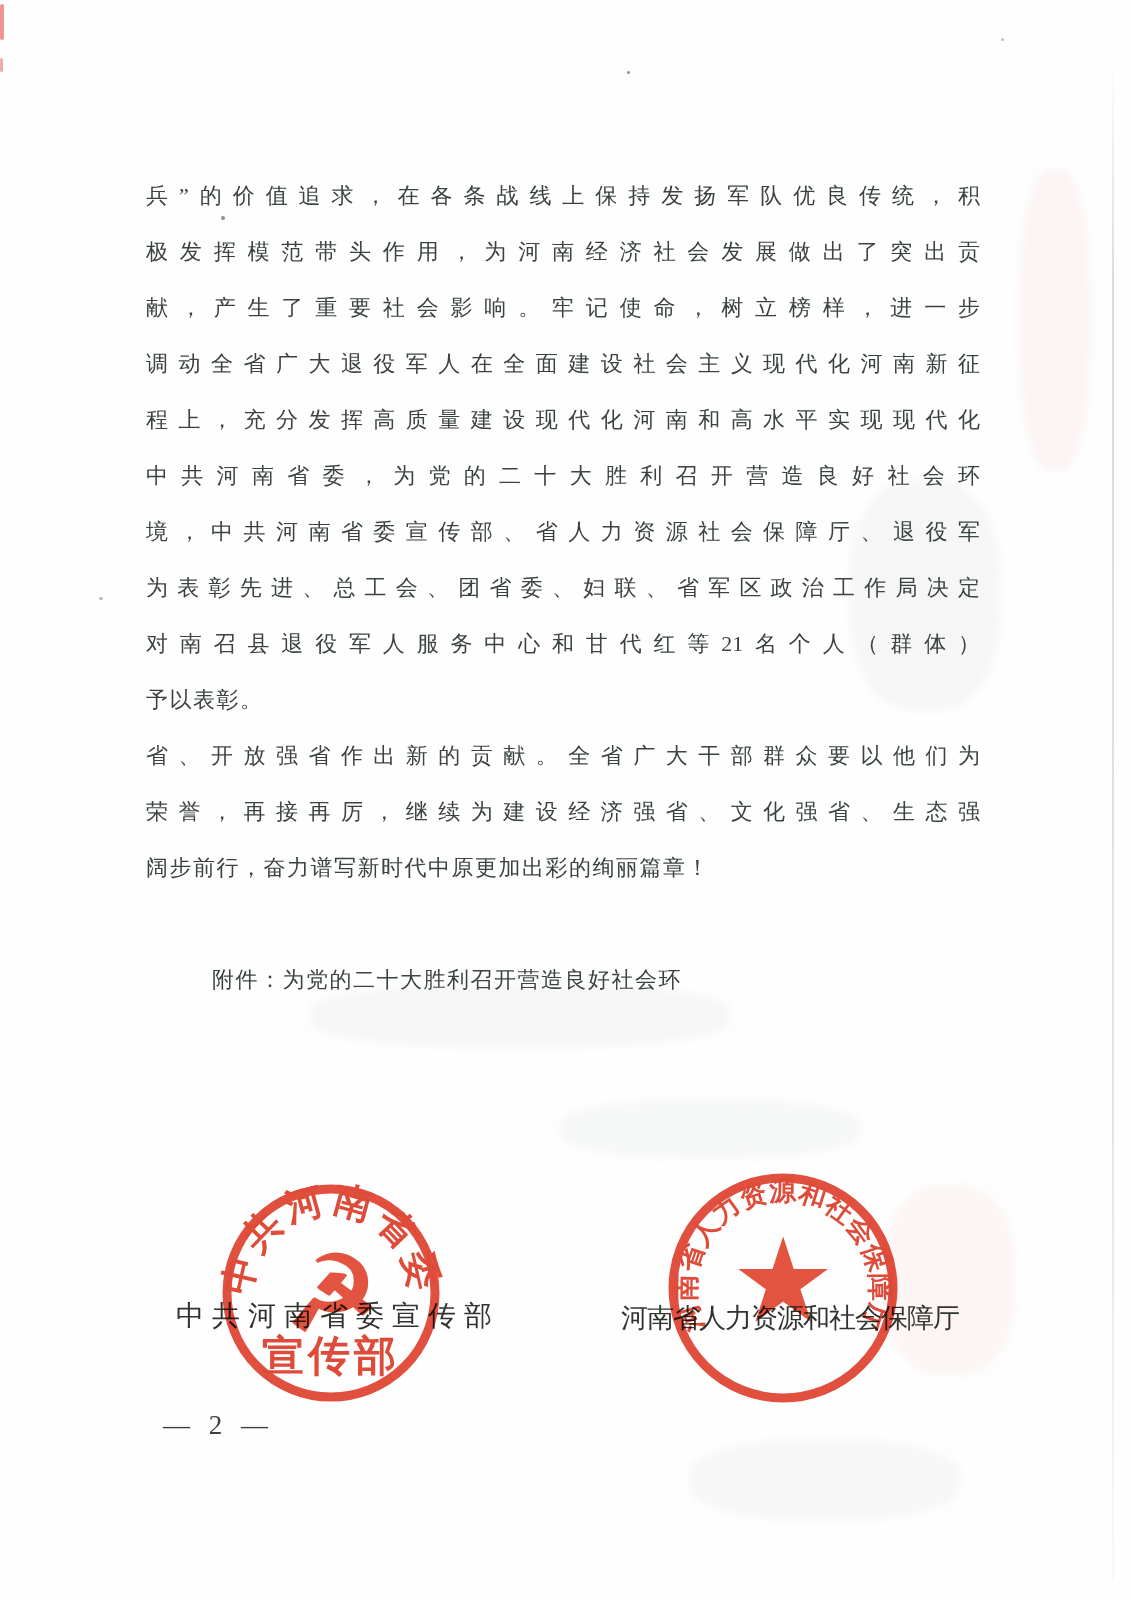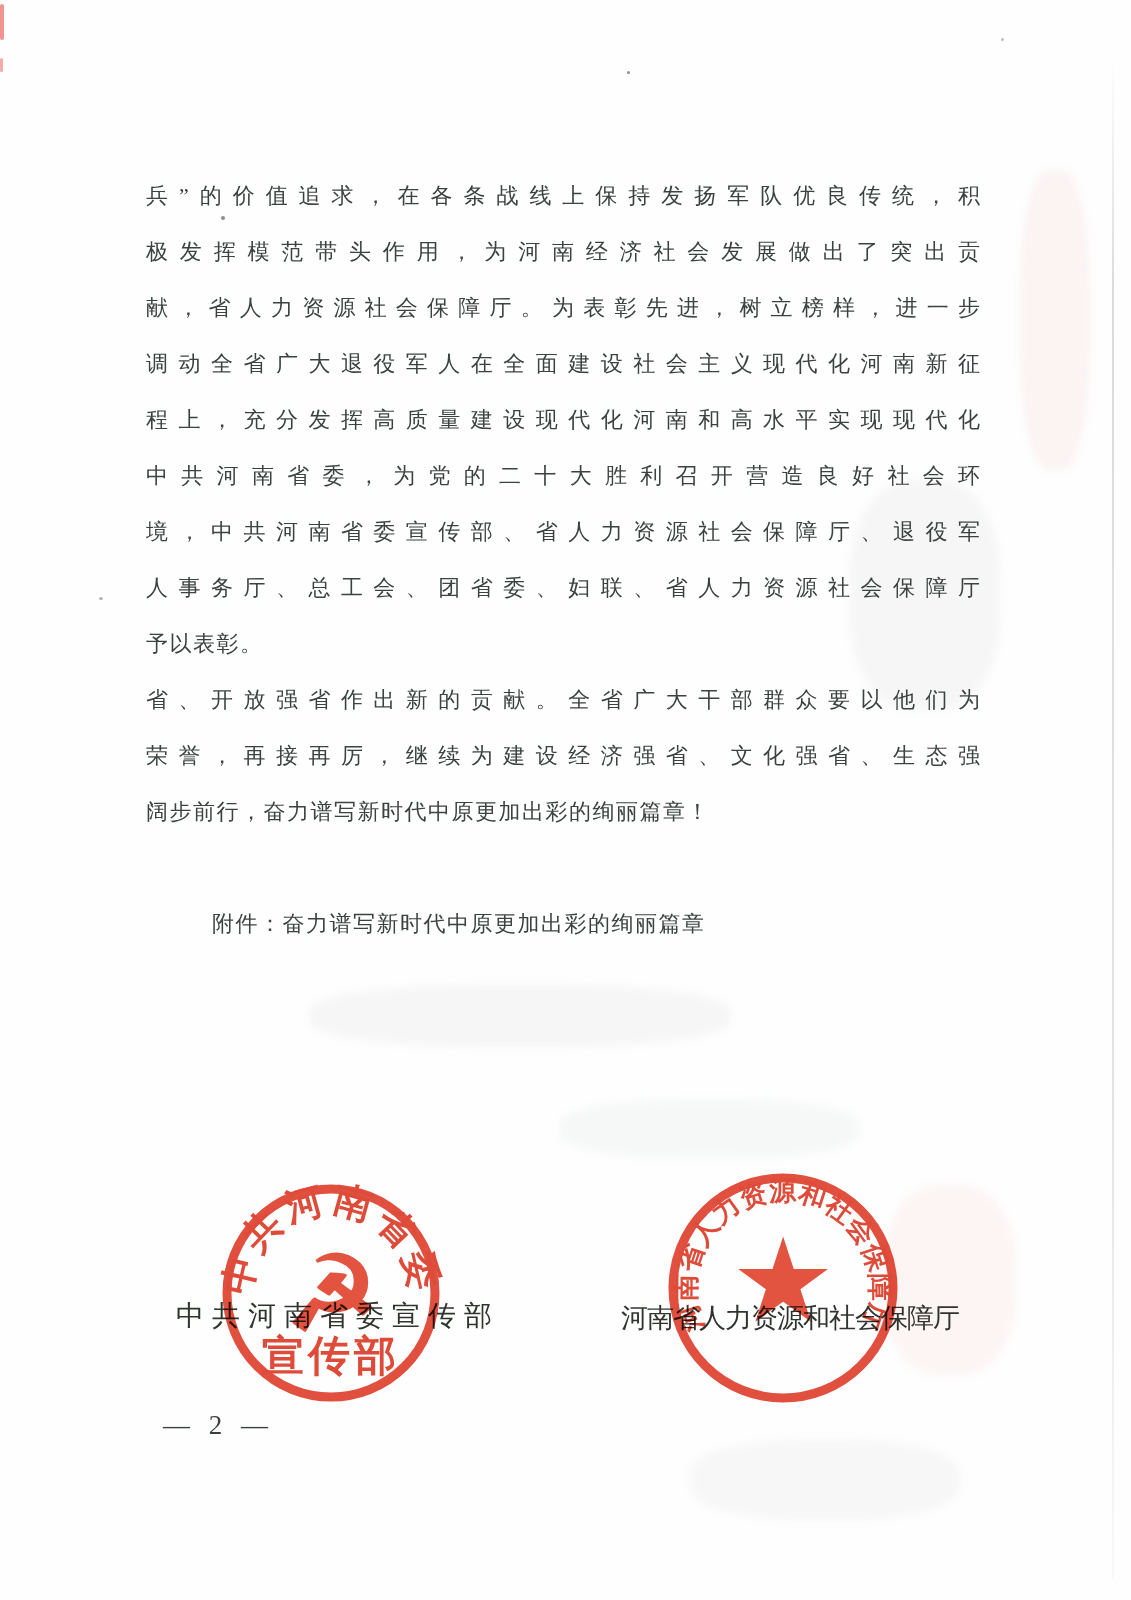--- a/index.html
+++ b/index.html
@@ -73,32 +73,33 @@
   <div class="artifact smudge sm5"></div>
   <div class="artifact smudge sm6"></div>
   <div class="speck sp1"></div>
   <div class="speck sp2"></div>
   <div class="speck sp3"></div>
   <div class="speck sp4"></div>
 
   <div class="textblock">
     <div class="line j">兵”的价值追求，在各条战线上保持发扬军队优良传统，积</div>
     <div class="line j">极发挥模范带头作用，为河南经济社会发展做出了突出贡</div>
-    <div class="line j">献，省人力资源社会保障厅。为表彰先进，树立榜样，进一步</div>
+    <div class="line j">献，产生了重要社会影响。牢记使命，树立榜样，进一步</div>
     <div class="line j">调动全省广大退役军人在全面建设社会主义现代化河南新征</div>
     <div class="line j">程上，充分发挥高质量建设现代化河南和高水平实现现代化</div>
     <div class="line j">中共河南省委，为党的二十大胜利召开营造良好社会环</div>
     <div class="line j">境，中共河南省委宣传部、省人力资源社会保障厅、退役军</div>
-    <div class="line j">人事务厅、总工会、团省委、妇联、省人力资源社会保障厅</div>
+    <div class="line j">为表彰先进、总工会、团省委、妇联、省军区政治工作局决定</div>
+    <div class="line j">对南召县退役军人服务中心和甘代红等21名个人（群体）</div>
     <div class="line">予以表彰。</div>
     <div class="line j">省、开放强省作出新的贡献。全省广大干部群众要以他们为</div>
     <div class="line j">荣誉，再接再厉，继续为建设经济强省、文化强省、生态强</div>
     <div class="line">阔步前行，奋力谱写新时代中原更加出彩的绚丽篇章！</div>
     <div class="line spacer"></div>
-    <div class="line indent">附件：奋力谱写新时代中原更加出彩的绚丽篇章</div>
+    <div class="line indent">附件：为党的二十大胜利召开营造良好社会环</div>
   </div>
 
   <div class="sig sig-left">中共河南省委宣传部</div>
   <div class="sig sig-right">河南省人力资源和社会保障厅</div>
 
   <div class="pagenum">— 2 —</div>
 
   <svg class="seal seal-left" width="226" height="226" viewBox="0 0 226 226">
     <circle cx="113" cy="113" r="104" fill="none" stroke="#e0402d" stroke-width="9"></circle>
     <path id="arcL" d="M 33.1 117.2 A 80 80 0 1 1 192.9 117.2" fill="none"></path>

